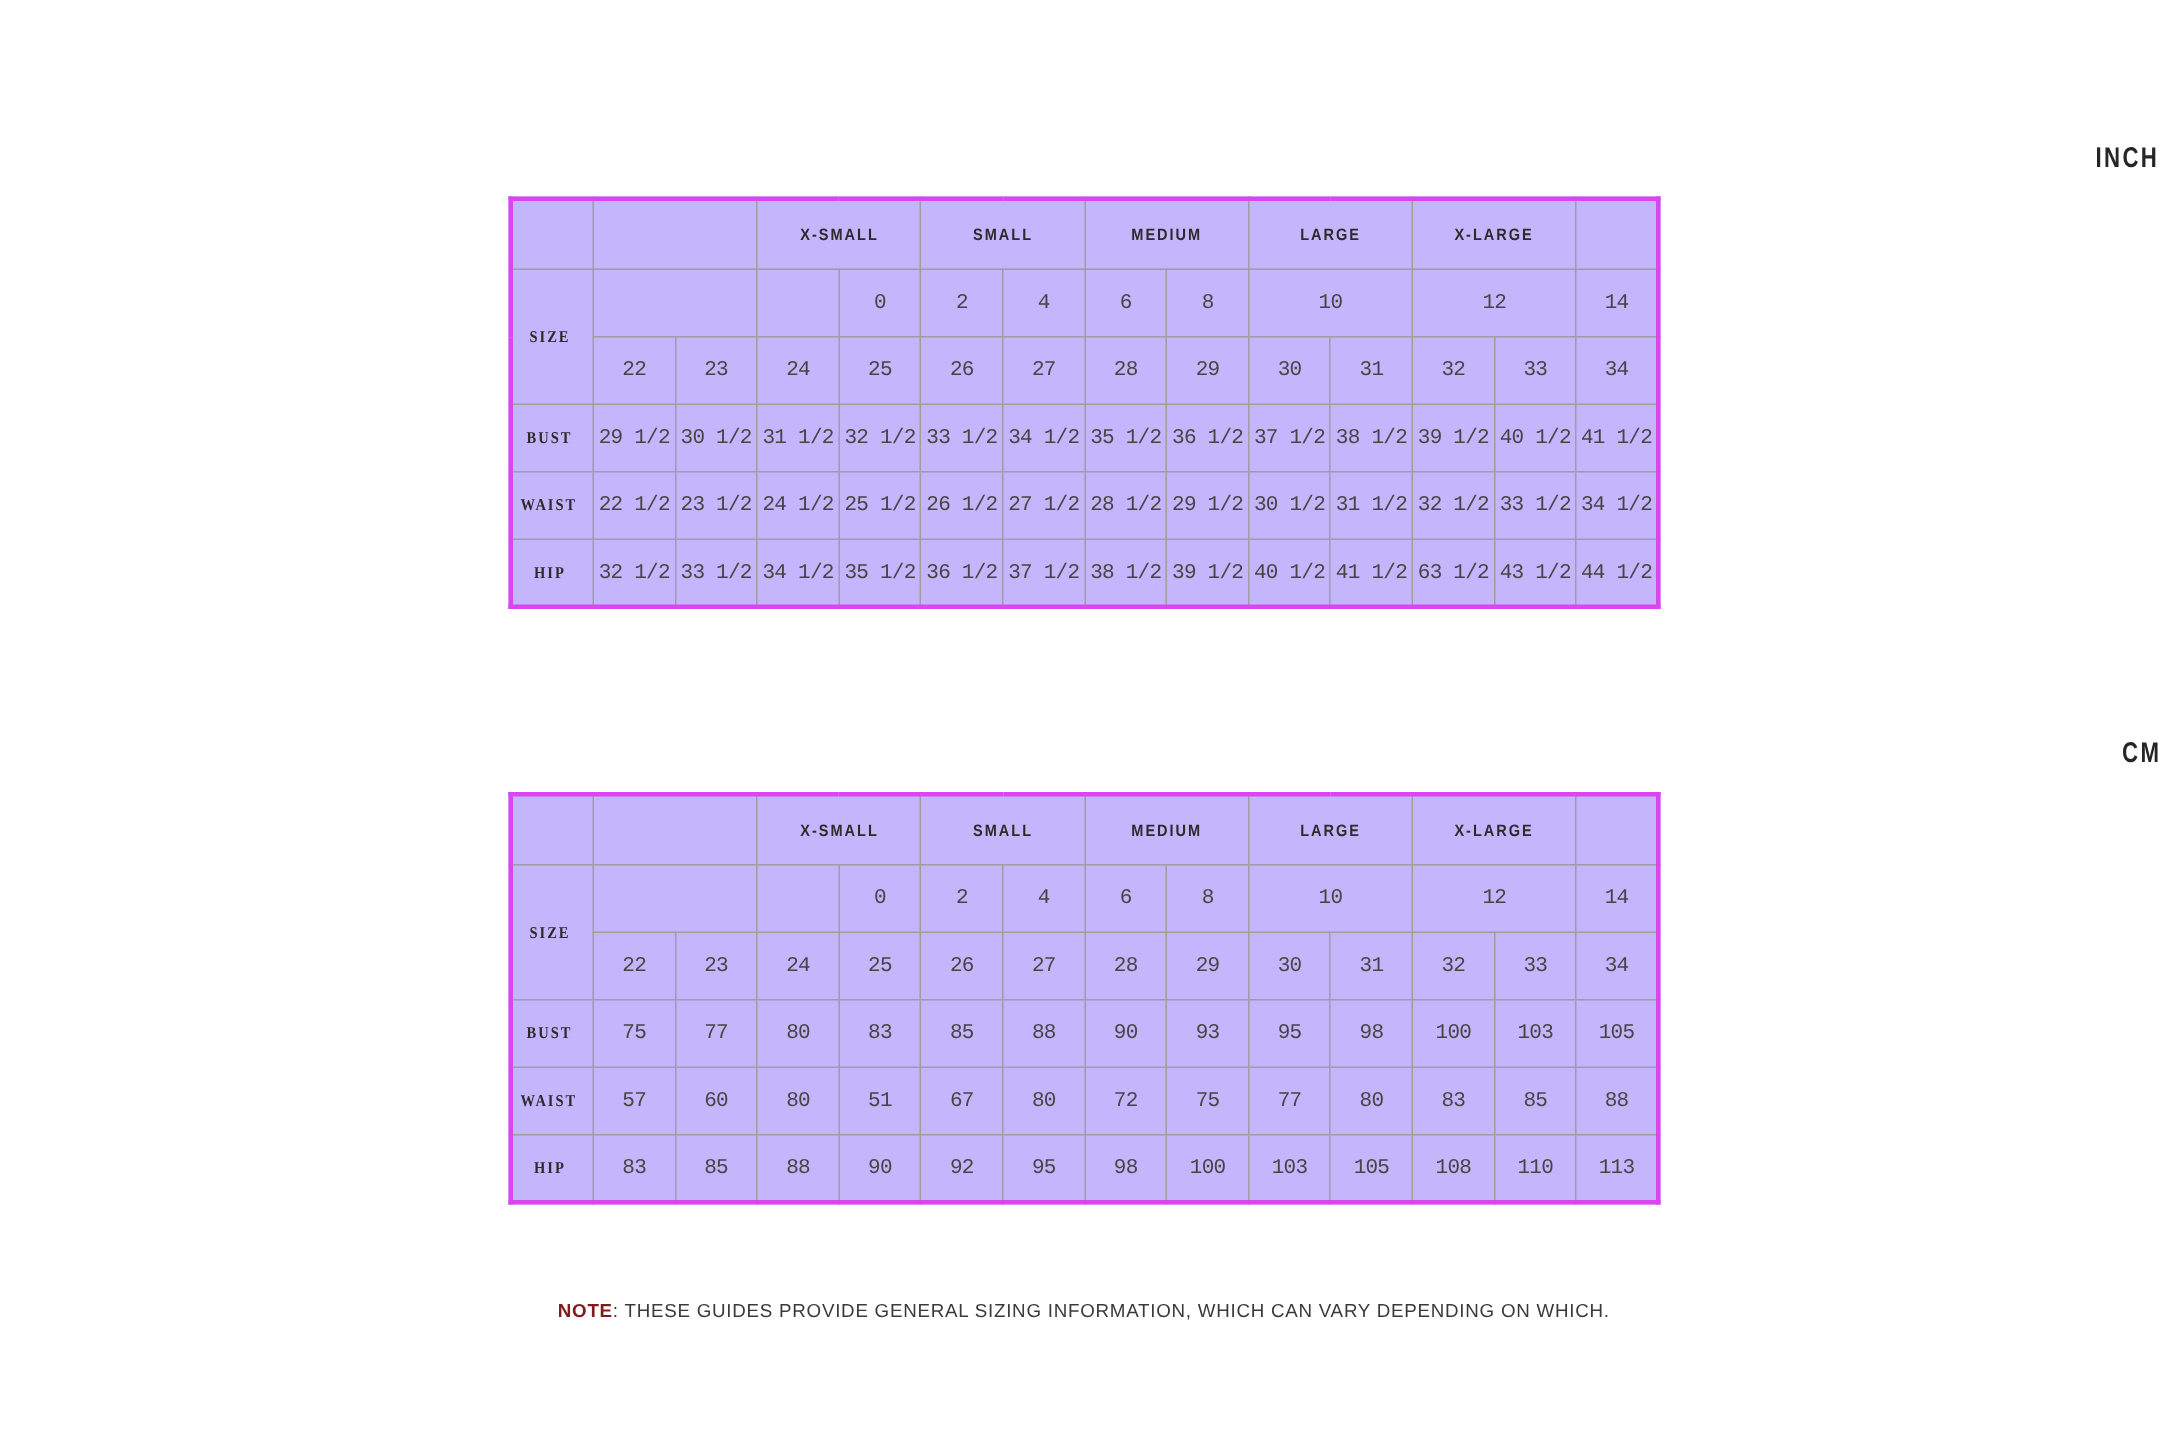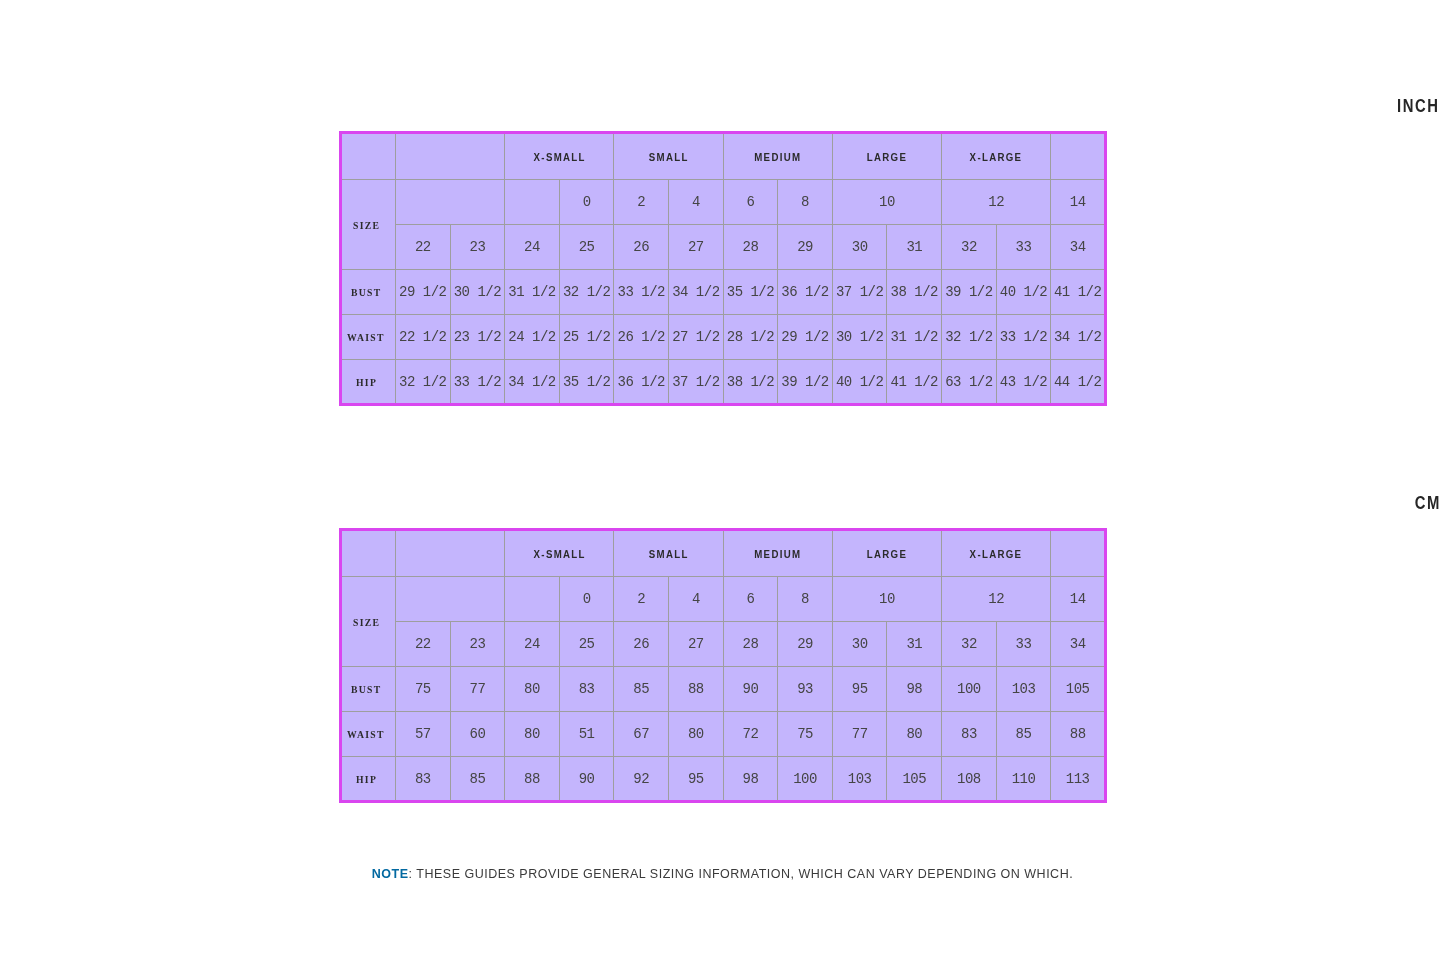--- a/index.html
+++ b/index.html
@@ -70,21 +70,21 @@
   .num-inner { white-space: nowrap; }
 
   .note {
     position: absolute; top: 866px; left: 0; width: 1445px;
     text-align: center;
     font-size: 12.5px;
     letter-spacing: 0.5px;
     color: #3a3a3a;
     line-height: 17px;
   }
-  .note b { color: #0369a1; }
+  .note b { color: #7f1d1d; }
 </style>
 </head>
 <body>
 
 <div class="section-title" id="inch-title">
   <span class="condensed">INCH</span>
 </div>
 
 <table class="size-table" id="inch-table">
   <colgroup>

